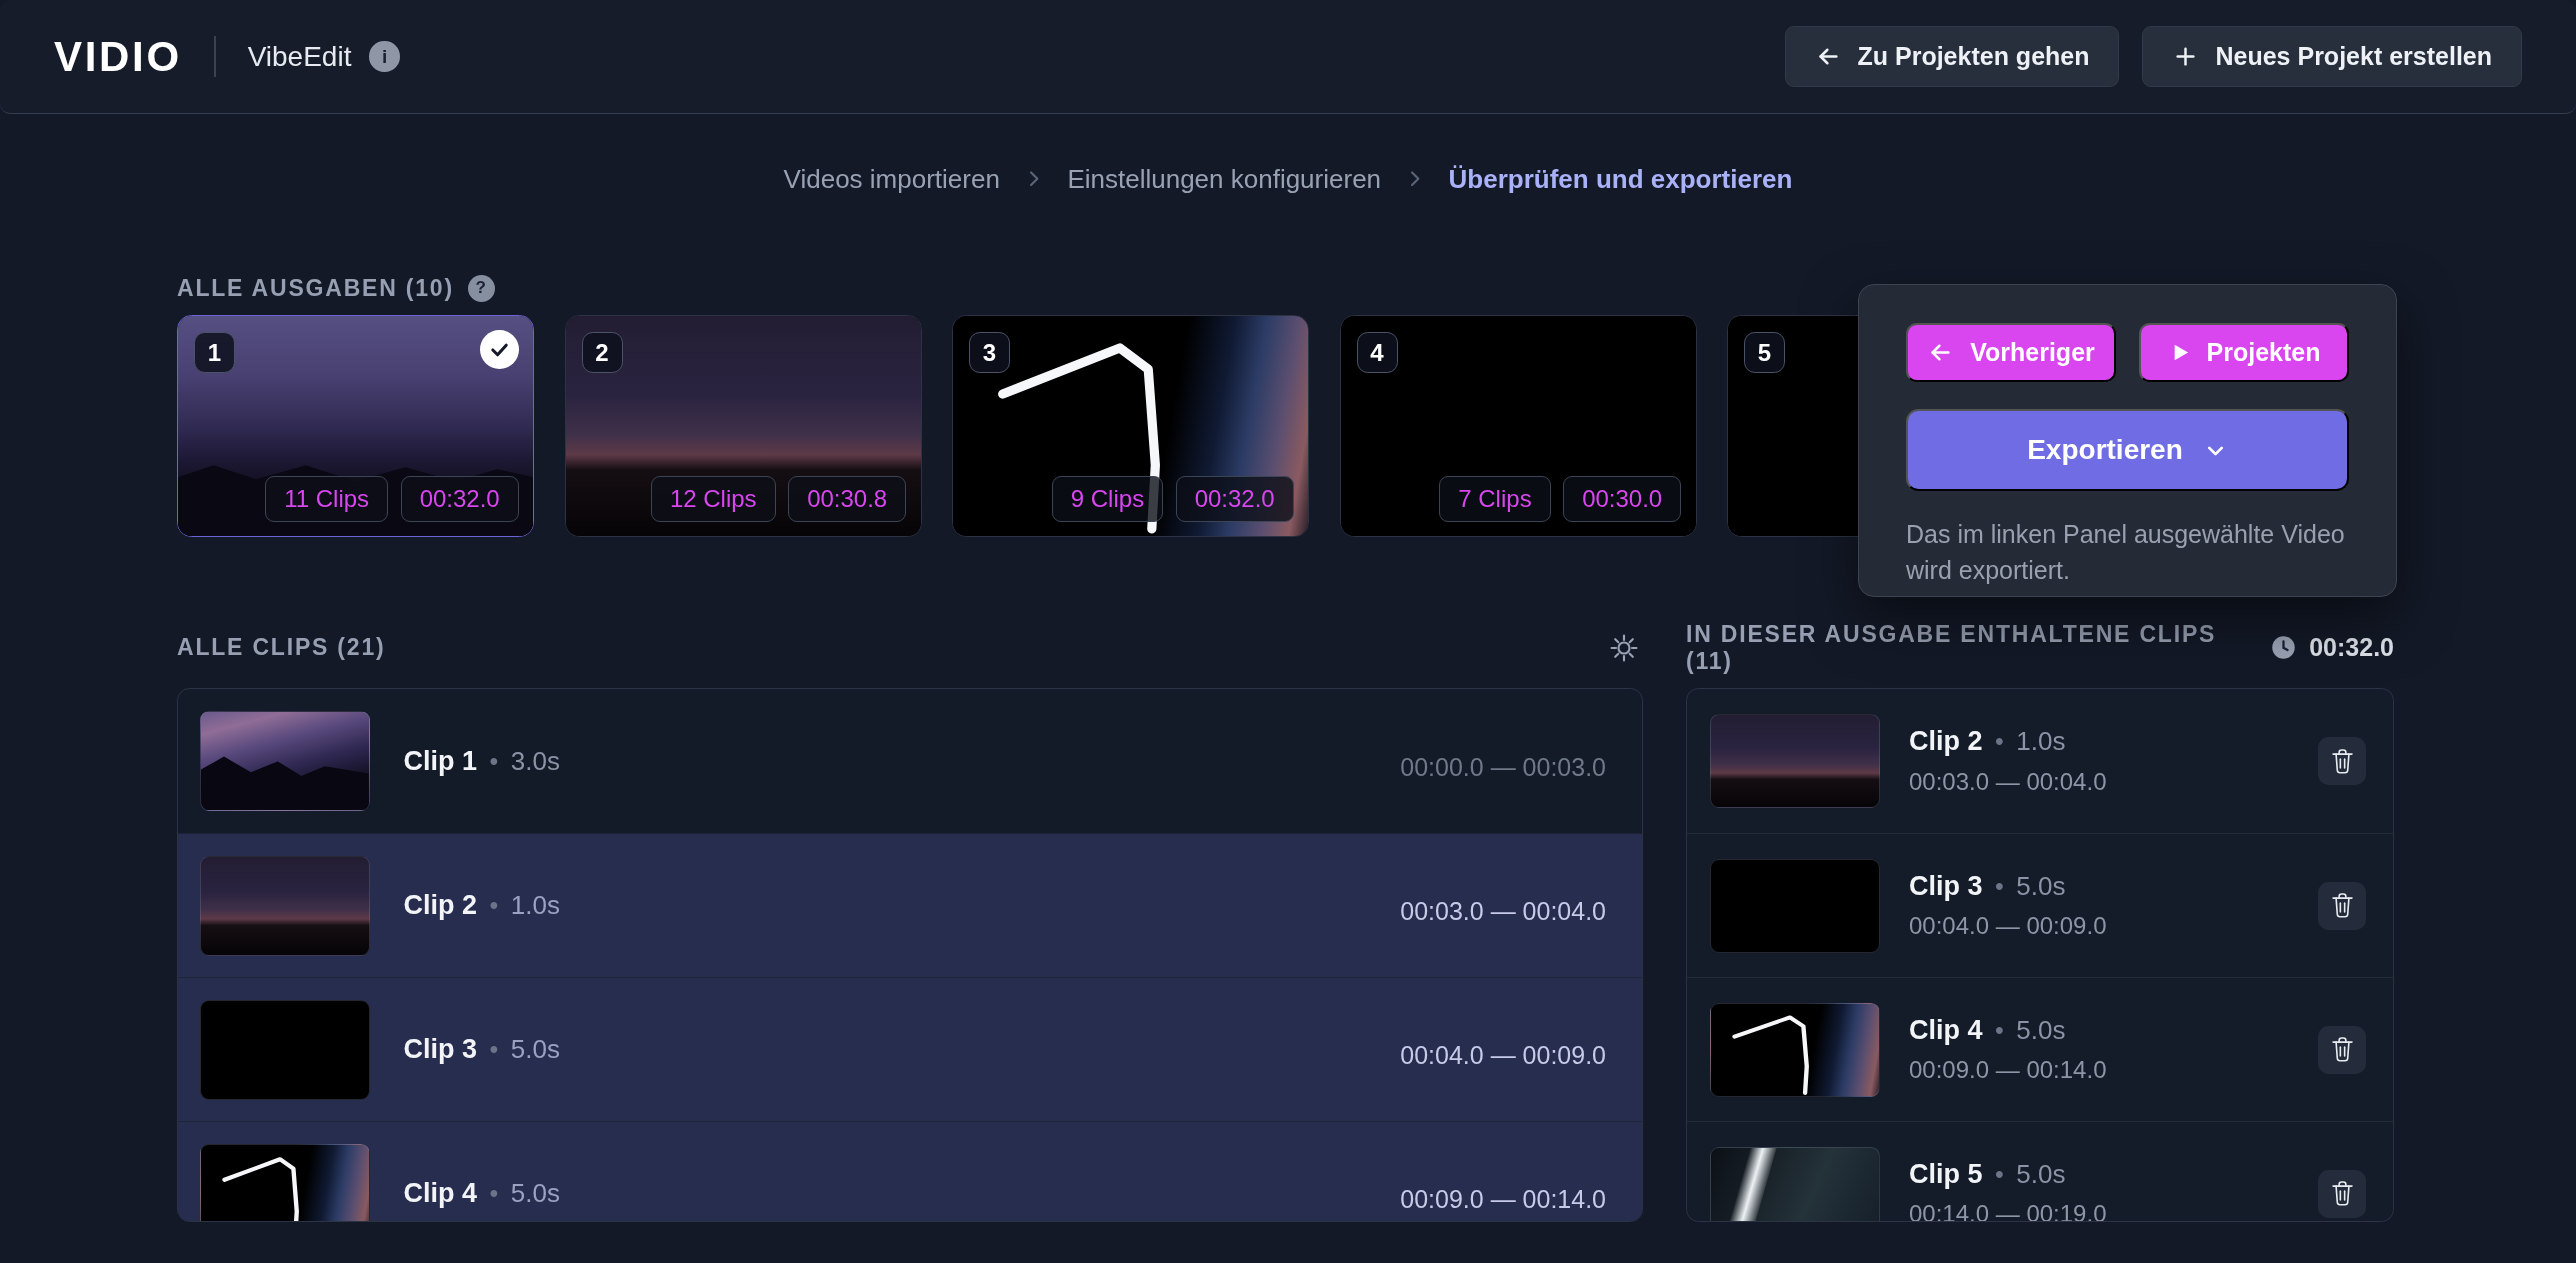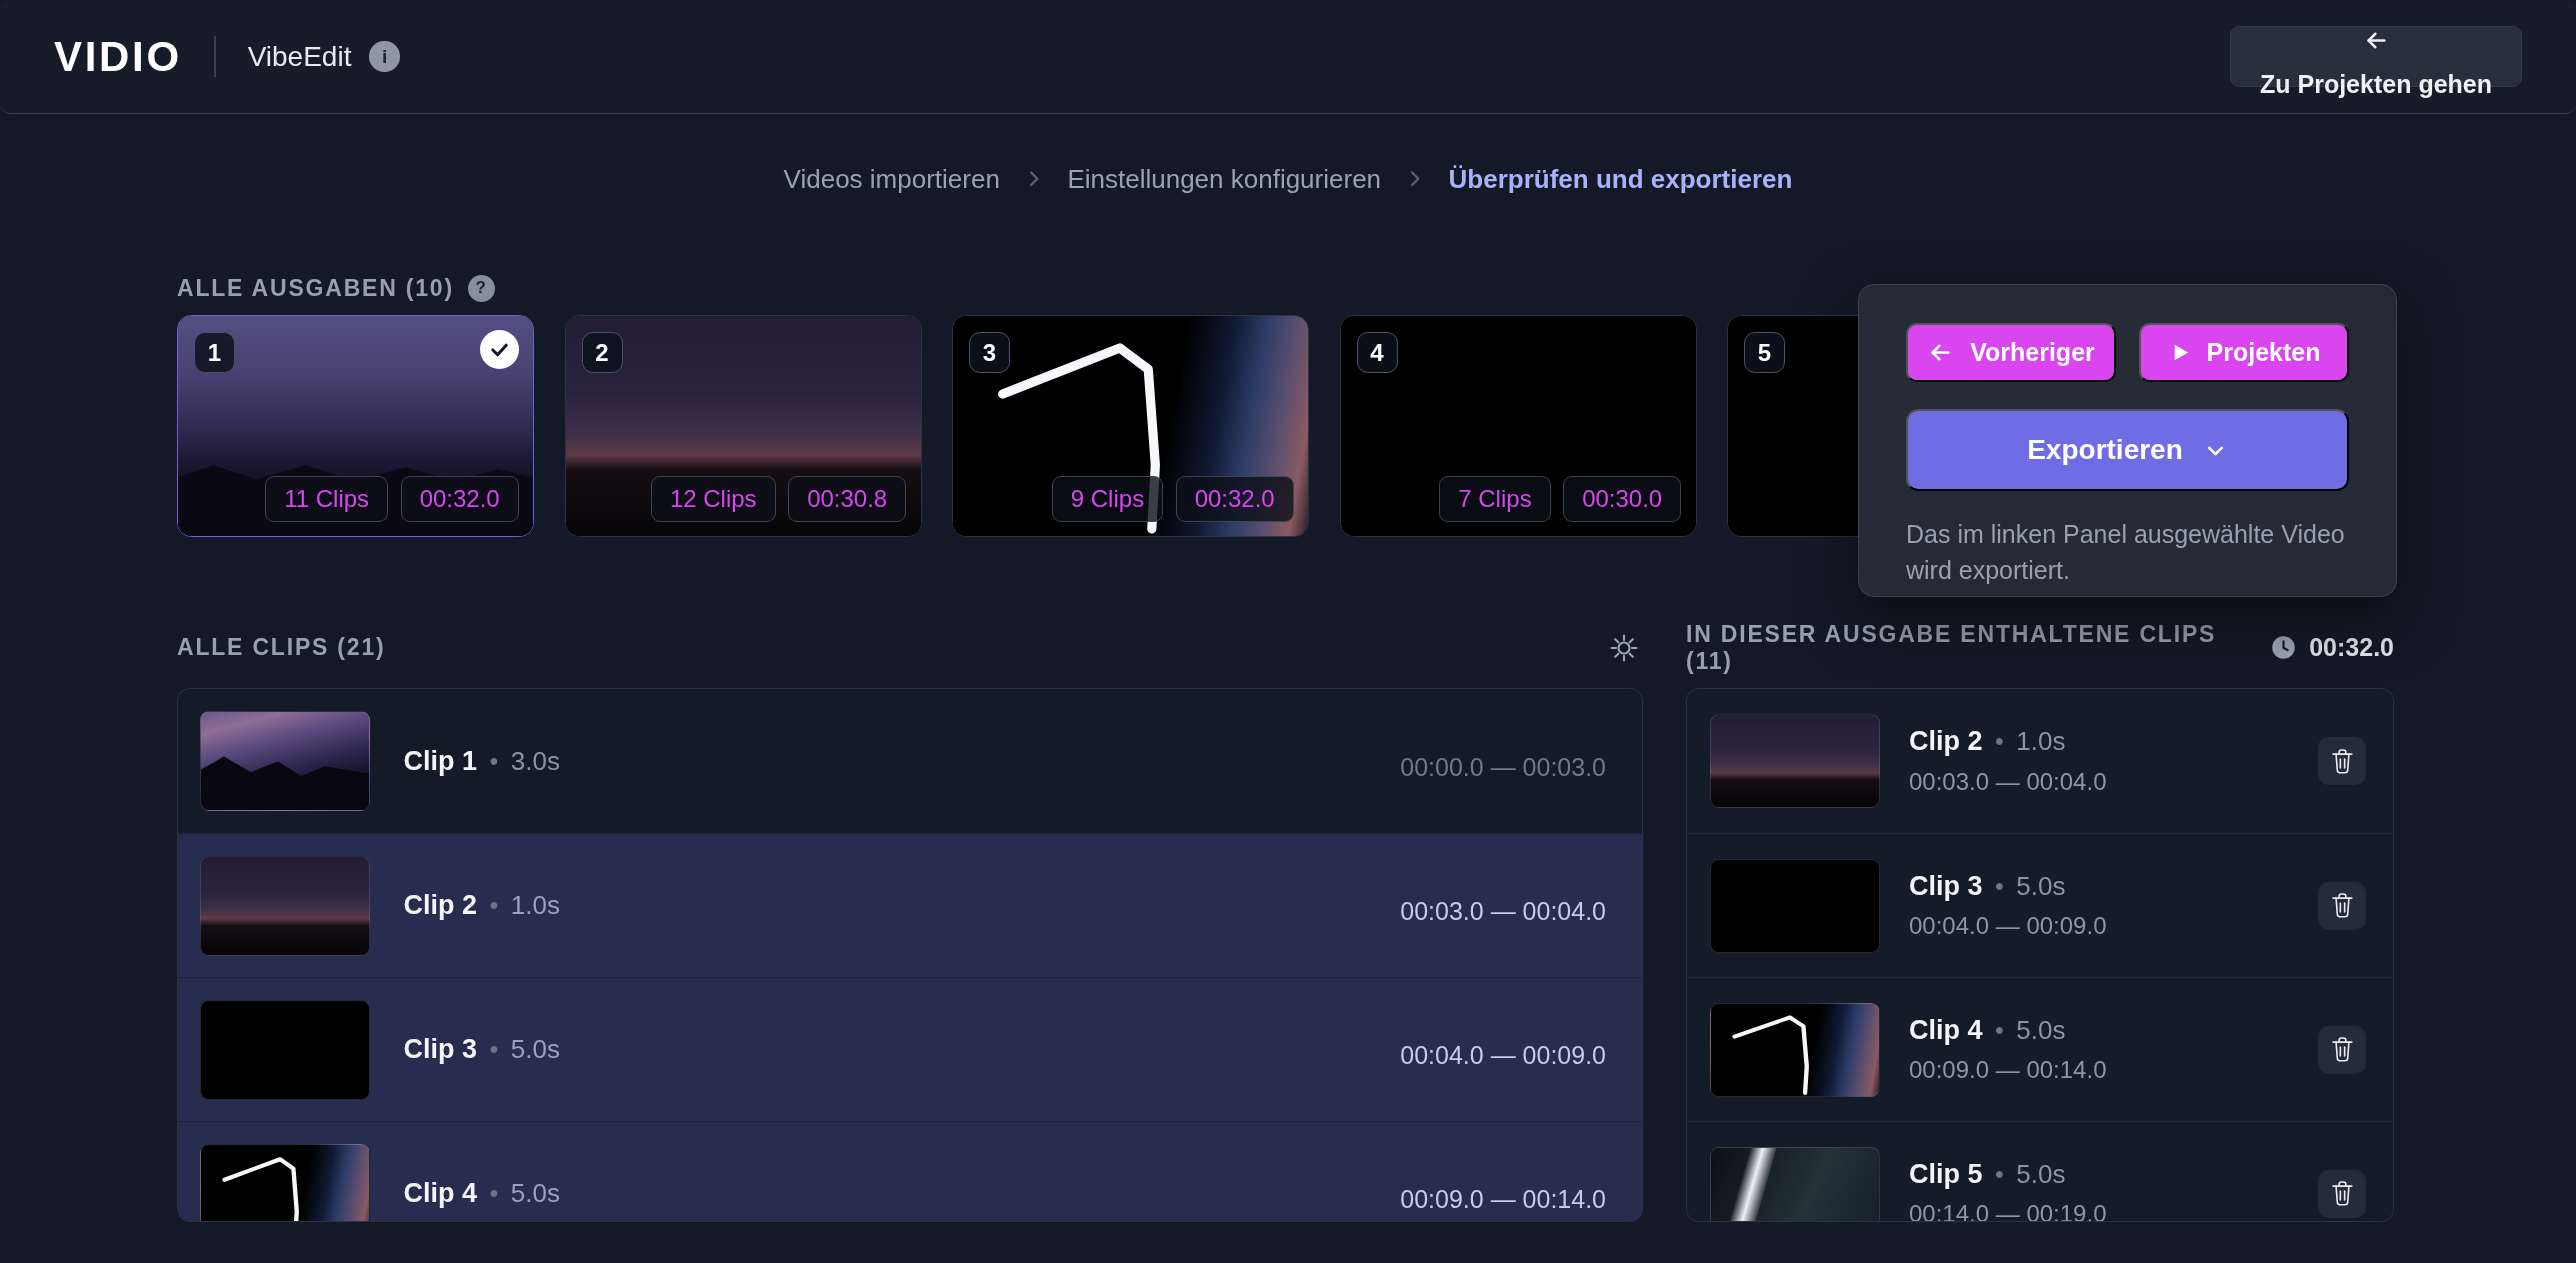--- a/index.html
+++ b/index.html
@@ -10,21 +10,21 @@
   .topbar{position:absolute;left:0;top:0;width:100%;height:114px;background:#161c2a;
     border-bottom:1.8px solid #343e52;display:flex;align-items:center;padding:0 54px;z-index:20;border-radius:10px;}
   .logo{font-size:42px;font-weight:800;letter-spacing:2.7px;color:#ffffff;}
   .logo-divider{width:1.8px;height:41px;background:#3a4354;margin:0 32px;}
   .appname{font-size:28px;color:#e7eaf0;font-weight:400;}
   .circle-icon{display:inline-flex;align-items:center;justify-content:center;border-radius:50%;
     background:#8f97a6;color:#1b2130;font-weight:700;}
   .info-i{width:30.5px;height:30.5px;font-size:19px;margin-left:18px;}
   .tb-spacer{flex:1;}
   .tb-btn{display:flex;align-items:center;gap:16px;height:61px;padding:0 29px;background:#272e3c;
-    border:0.9px solid #313a4a;border-radius:9px;font-size:25px;font-weight:600;color:#eef1f5;cursor:pointer;margin-left:23px;flex-direction:column;}
+    border:0.9px solid #313a4a;border-radius:9px;font-size:25px;font-weight:600;color:#eef1f5;cursor:pointer;margin-left:23px;}
   .tb-btn svg{flex:none;}
 
   
   .breadcrumb{position:absolute;left:0;top:152px;width:100%;height:54px;display:flex;align-items:center;
     justify-content:center;gap:23px;font-size:26px;color:#99a2b3;}
   .crumb{cursor:pointer;}
   .crumb.active{color:#a9b2f8;font-weight:600;}
   .crumb-sep{color:#5a6577;display:flex;align-items:center;}
 
   
@@ -119,20 +119,29 @@
     <span class="circle-icon info-i">i</span>
     <span class="tb-spacer"></span>
     <button class="tb-btn">
       <span>
           <svg width="27" height="27" viewBox="0 0 24 24" fill="none" stroke="#eef1f5" stroke-width="2.2" stroke-linecap="round" stroke-linejoin="round">
             <path d="M19 12H5"></path>
             <path d="M11 18l-6-6 6-6"></path>
           </svg>
         </span>
       <span>Zu Projekten gehen</span>
+    </button>
+    <button class="tb-btn">
+      <span>
+          <svg width="27" height="27" viewBox="0 0 24 24" fill="none" stroke="#eef1f5" stroke-width="2.2" stroke-linecap="round">
+            <path d="M12 5v14"></path>
+            <path d="M5 12h14"></path>
+          </svg>
+        </span>
+      <span>Neues Projekt erstellen</span>
     </button>
   </div>
 
   <div class="breadcrumb">
     <span class="crumb">Videos importieren</span>
     <span class="crumb-sep">
         <svg width="21.5" height="21.5" viewBox="0 0 24 24" fill="none" stroke="#5a6577" stroke-width="2.4" stroke-linecap="round" stroke-linejoin="round">
           <polyline points="9 5 16 12 9 19"></polyline>
         </svg>
       </span>

